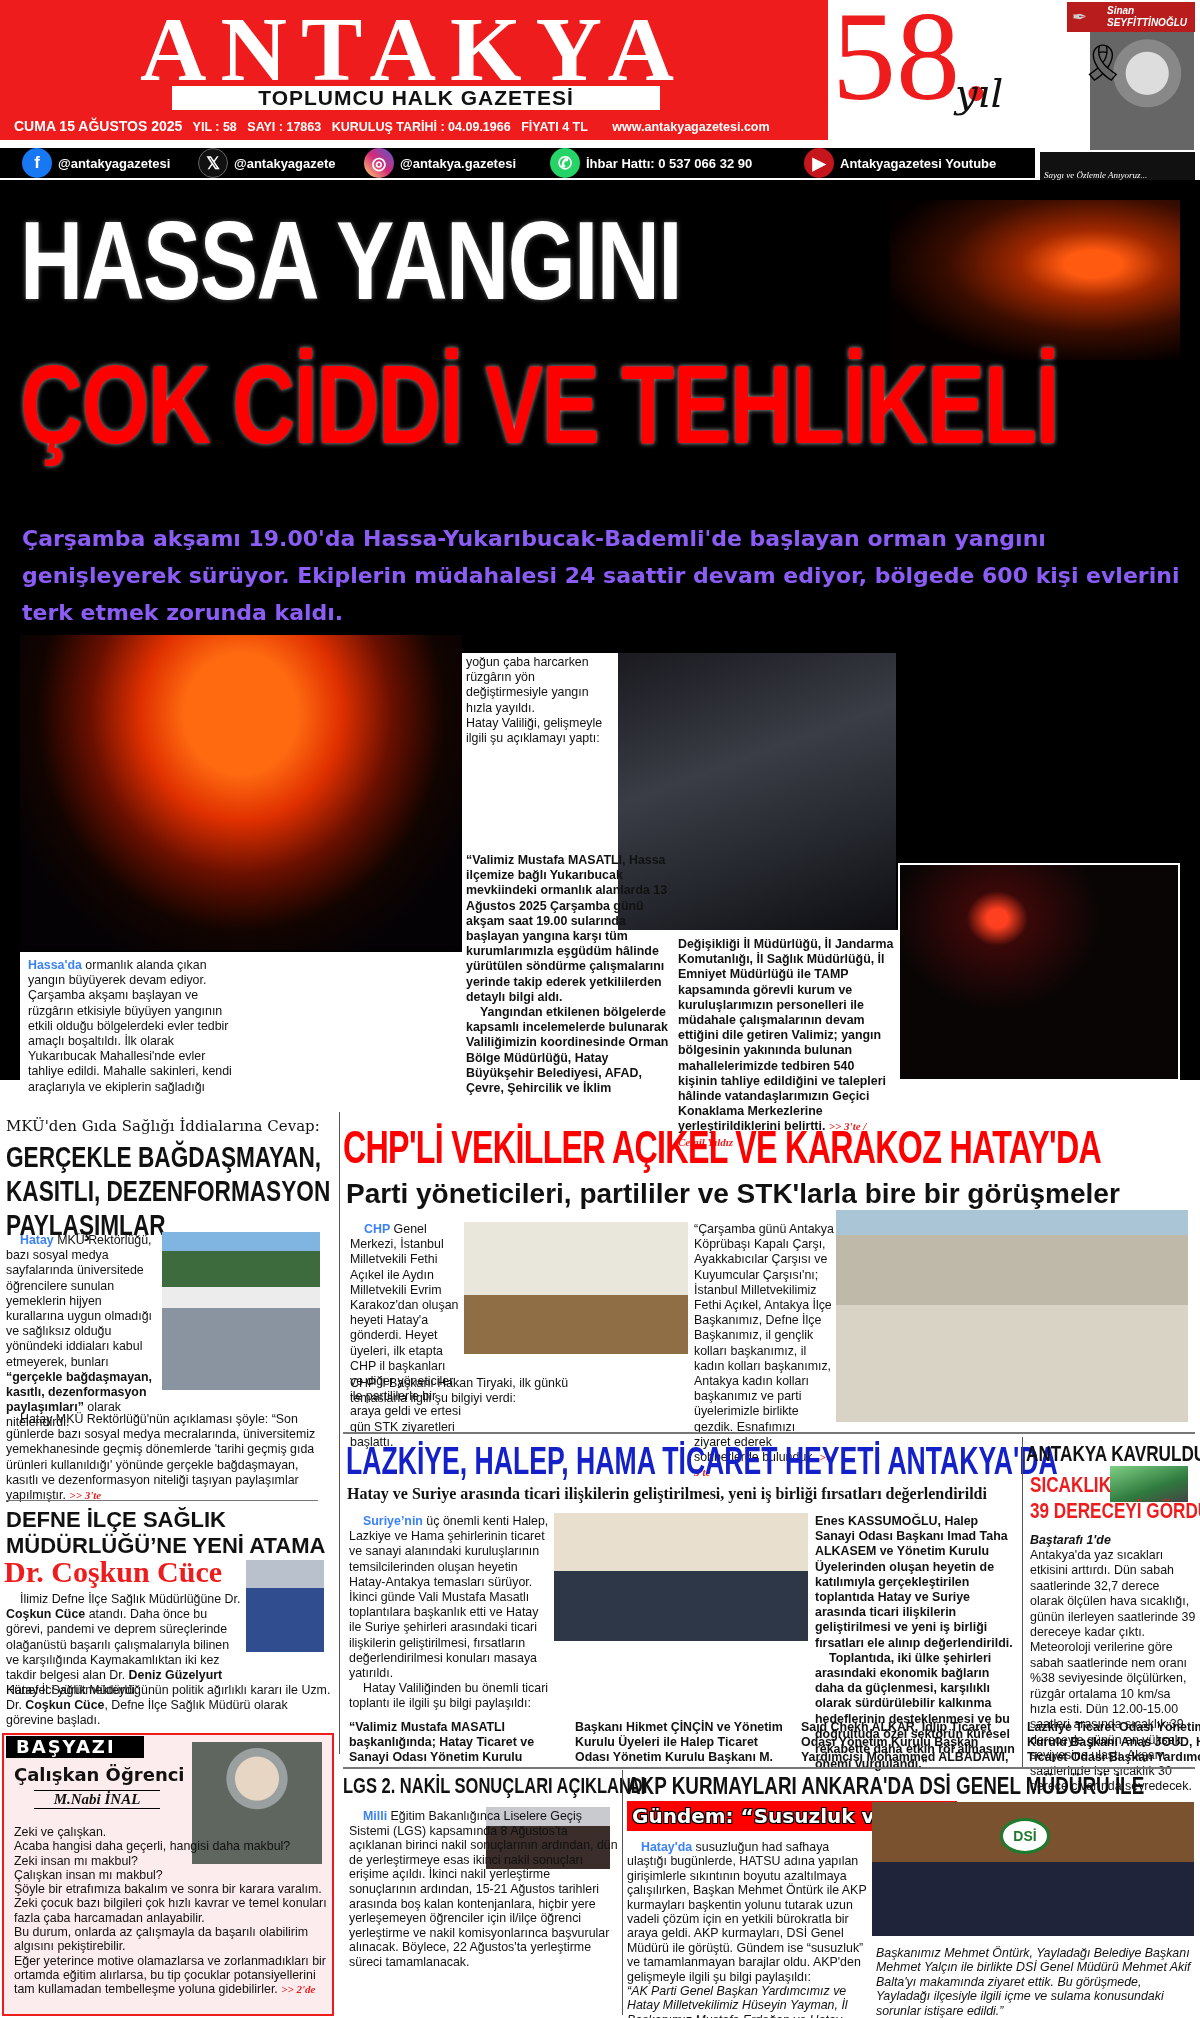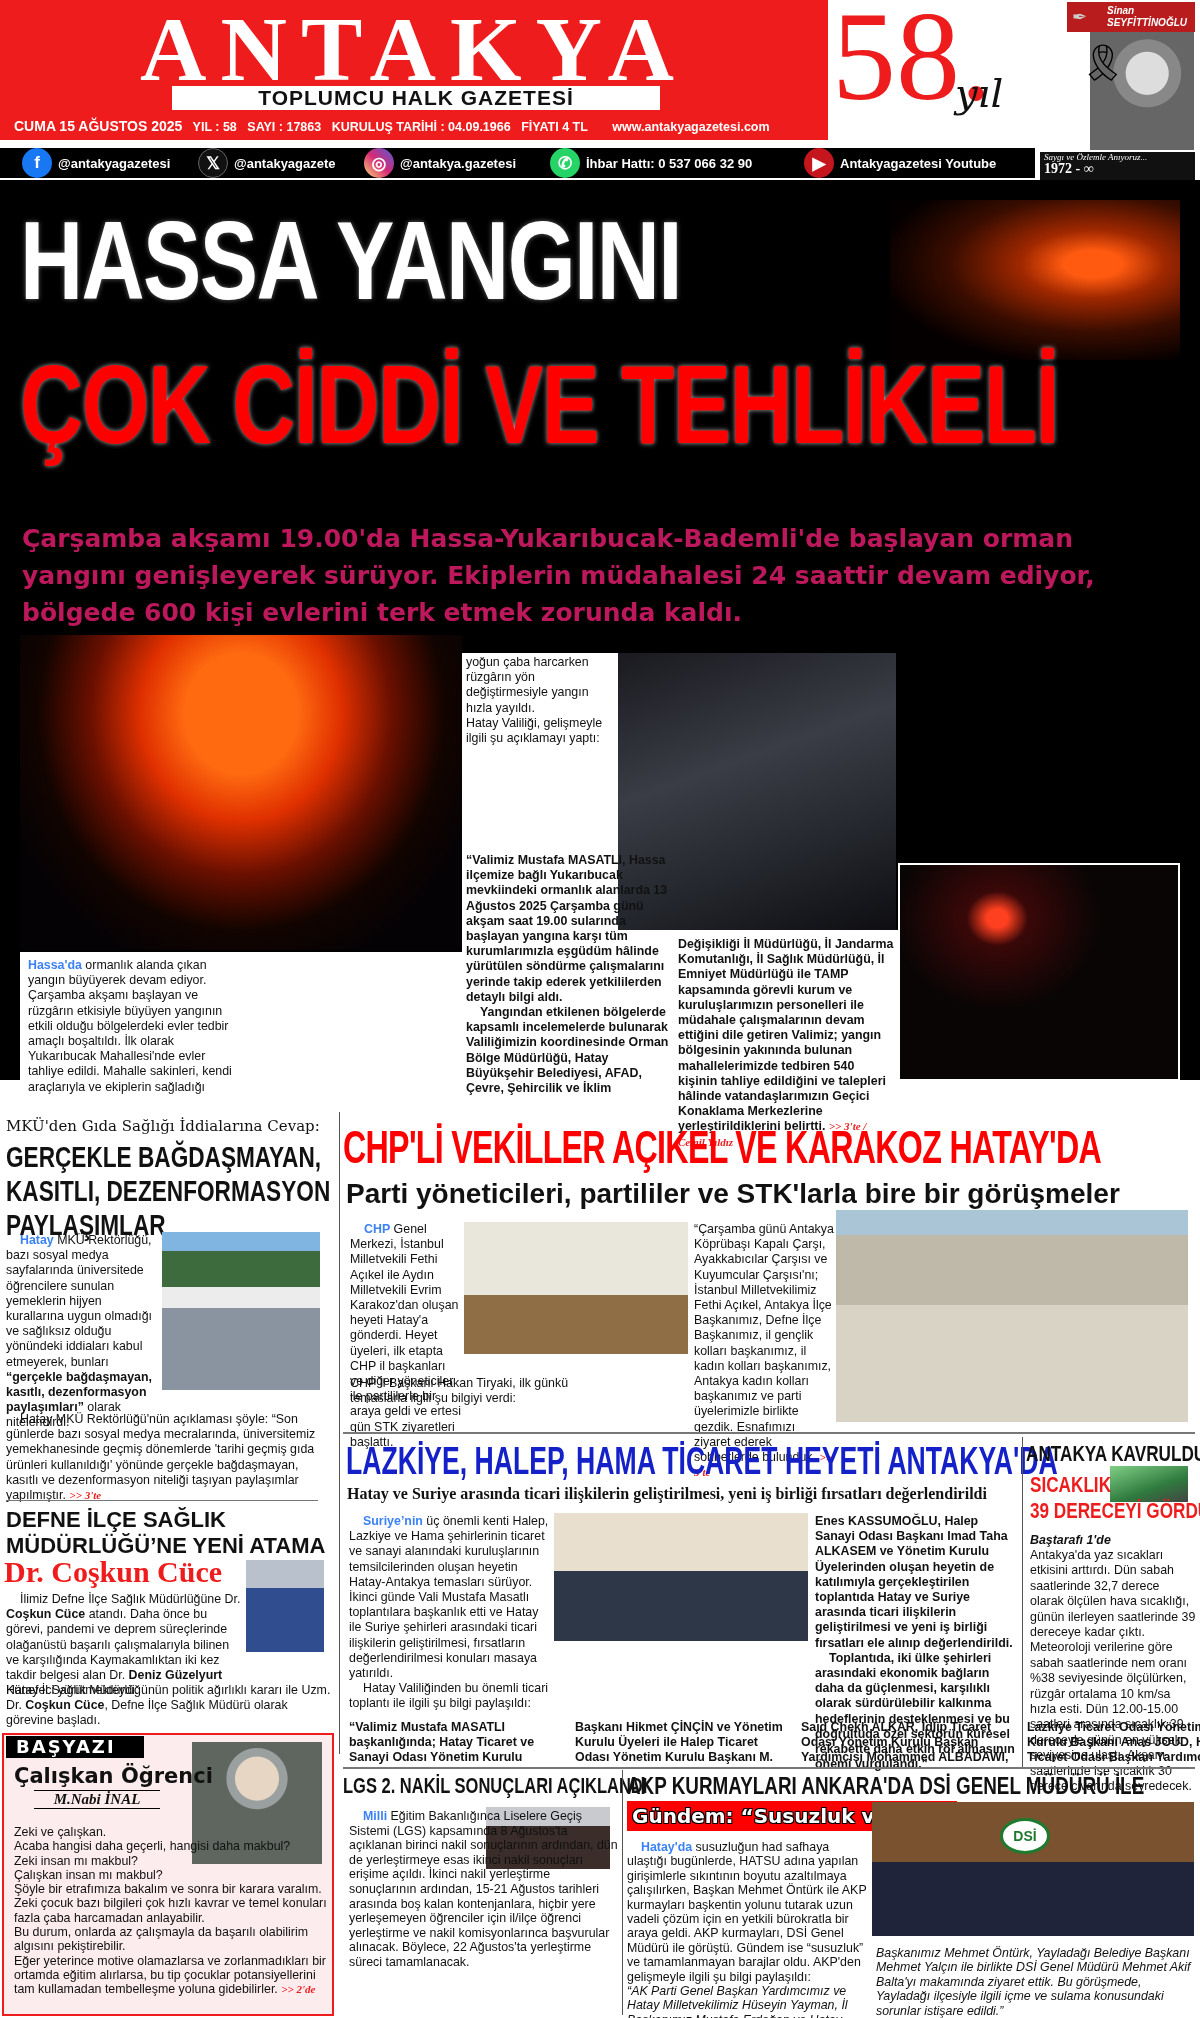--- a/index.html
+++ b/index.html
@@ -11,32 +11,32 @@
 #mast-sub{left:172px;top:86px;width:488px;height:24px;background:#fff;text-align:center;font-weight:bold;font-size:21px;line-height:24px;letter-spacing:1px}
 #mast-info{left:14px;top:118px;width:810px;font-size:12.5px;font-weight:bold;color:#fff;white-space:nowrap}
 #mast-info .date{font-size:14px}
 #mast-info span{margin-right:7px}
 #year{left:832px;top:-8px;font-family:"Liberation Serif",serif;font-size:128px;color:#ee1c1c;line-height:1}
 #year-suffix{left:955px;top:70px;font-family:"DejaVu Serif",serif;font-style:italic;font-size:40px;color:#111}
 #memo-name{left:1067px;top:2px;width:128px;height:30px;background:#b91c1c;color:#fff;font-size:10px;font-weight:bold;font-style:italic;padding:3px 0 0 40px;line-height:12px}
 #memo-feather{left:1072px;top:6px;color:#ccc;font-size:18px}
 #memo-ribbon{left:1080px;top:42px;font-size:36px;color:#000}
 #memo-photo{left:1090px;top:32px;width:104px;height:118px;background:radial-gradient(circle at 55% 35%,#ddd 0 22%,#888 23% 35%,#666 36% 100%);}
-#memo-caption{left:1040px;top:152px;width:155px;height:36px;background:#111;color:#fff;font-family:"Liberation Serif",serif;font-style:italic;font-size:9px;padding:0 4px;line-height:11px}
+#memo-caption{left:1040px;top:152px;width:155px;height:36px;background:#111;color:#fff;font-family:"Liberation Serif",serif;font-style:italic;font-size:9px;padding:18px 4px;line-height:11px}
 #memo-caption .yr{font-size:14px;font-weight:bold;font-style:normal}
 
 #social{left:0;top:148px;width:1035px;height:30px;background:#000}
 .soc{position:absolute;top:0;height:30px;display:flex;align-items:center;color:#fff;font-size:13px;font-weight:bold}
 .soc .ic{width:30px;height:30px;border-radius:50%;display:flex;align-items:center;justify-content:center;font-size:17px;margin-right:6px;color:#fff}
 
 #hero{left:0;top:180px;width:1200px;height:900px;background:#000}
 #hero-fire-top{left:890px;top:200px;width:290px;height:160px;background:radial-gradient(ellipse at 70% 40%,#ff5a10 0 10%,#a02800 25%,#3a0d00 50%,#050000 75%)}
 #h1{left:20px;top:196px;font-family:"Liberation Sans",sans-serif;font-weight:bold;font-size:112px;color:#fff;letter-spacing:-2px;transform:scaleX(.78);transform-origin:left;text-shadow:0 0 6px #666}
 #h2{left:20px;top:340px;font-family:"Liberation Sans",sans-serif;font-weight:bold;font-size:112px;color:#f00;letter-spacing:-2px;transform:scaleX(.78);transform-origin:left;white-space:nowrap;text-shadow:0 0 6px #aaa}
-#hero-deck{left:22px;top:520px;width:1160px;font-family:"DejaVu Sans",sans-serif;font-weight:bold;font-size:25px;color:#be185d;line-height:37px;text-shadow:2px 2px 2px #000}
+#hero-deck{left:22px;top:520px;width:1160px;font-family:"DejaVu Sans",sans-serif;font-weight:bold;font-size:22px;color:#8b5cf6;line-height:37px;text-shadow:2px 2px 2px #000}
 #fire-photo{left:20px;top:635px;width:442px;height:315px;background:radial-gradient(ellipse at 50% 25%,#ff6a10 0 18%,#e03000 32%,#6b1000 48%,#120400 65%,#050205 80%)}
 #crowd-photo{left:618px;top:653px;width:278px;height:278px;background:linear-gradient(160deg,#1a1a20,#3a3d45 40%,#24272d 70%,#0e0e12)}
 #night-photo{left:898px;top:863px;width:282px;height:218px;background:radial-gradient(ellipse at 35% 25%,#ff4020 0 4%,#3a0808 12%,#0a0505 40%),#0a0505;border:2px solid #fff}
 #hero-text1{left:20px;top:952px;width:442px;height:128px;background:#fff}
 #hero-text2{left:462px;top:653px;width:156px;height:300px;background:#fff}
 #hero-text3{left:462px;top:930px;width:436px;height:150px;background:#fff}
 .body{font-size:12.4px;line-height:15.2px}
 .bold{font-weight:bold}
 .red{color:#3b82f6;font-weight:bold}
 .more{color:#ee1c1c;font-family:"Liberation Serif",serif;font-style:italic;font-weight:bold;font-size:11px}
@@ -181,21 +181,21 @@
 <div class="abs body" style="left:6px;top:1592px;width:236px">
   <span style="padding-left:14px">İlimiz Defne İlçe Sağlık Müdürlüğüne Dr. </span><span class="bold">Coşkun Cüce</span><span> atandı. Daha önce bu görevi, pandemi ve deprem süreçlerinde olağanüstü başarılı çalışmalarıyla bilinen ve karşılığında Kaymakamlıktan iki kez takdir belgesi alan Dr. </span><span class="bold">Deniz Güzelyurt</span><span> Künefeci yürütmekteydi.</span>
 </div>
 <div class="abs body" style="left:6px;top:1683px;width:326px">
   <span>Hatay İl Sağlık Müdürlüğünün politik ağırlıklı kararı ile Uzm. Dr. </span><span class="bold">Coşkun Cüce</span><span>, Defne İlçe Sağlık Müdürü olarak görevine başladı.</span>
 </div>
 
 <div class="abs" id="basyazi"></div>
 <div class="abs" id="basyazi-label">BAŞYAZI</div>
 <div class="abs" id="basyazi-photo"></div>
-<div class="abs" style="left:14px;top:1764px;font-family:'DejaVu Sans',sans-serif;font-weight:bold;font-size:21px">Çalışkan Öğrenci</div>
+<div class="abs" style="left:14px;top:1764px;font-family:'DejaVu Sans',sans-serif;font-weight:bold;font-size:18px">Çalışkan Öğrenci</div>
 <div class="abs" style="left:34px;top:1790px;width:126px;border-top:1px solid #000;border-bottom:1px solid #000;text-align:center;font-family:'Liberation Serif',serif;font-style:italic;font-weight:bold;font-size:15px">M.Nabi İNAL</div>
 <div class="abs body" style="left:14px;top:1825px;width:316px;white-space:pre-line;line-height:14.3px"><span>Zeki ve çalışkan.
 Acaba hangisi daha geçerli, hangisi daha makbul?
 Zeki insan mı makbul?
 Çalışkan insan mı makbul?
 Şöyle bir etrafımıza bakalım ve sonra bir karara varalım.
 Zeki çocuk bazı bilgileri çok hızlı kavrar ve temel konuları fazla çaba harcamadan anlayabilir.
 Bu durum, onlarda az çalışmayla da başarılı olabilirim algısını pekiştirebilir.
 Eğer yeterince motive olamazlarsa ve zorlanmadıkları bir ortamda eğitim alırlarsa, bu tip çocuklar potansiyellerini tam kullamadan tembelleşme yoluna gidebilirler.</span> <span class="more">&gt;&gt; 2'de</span></div>
 

